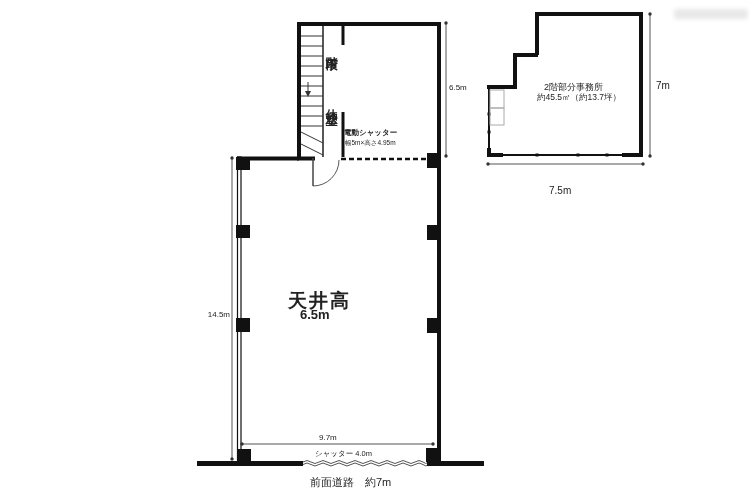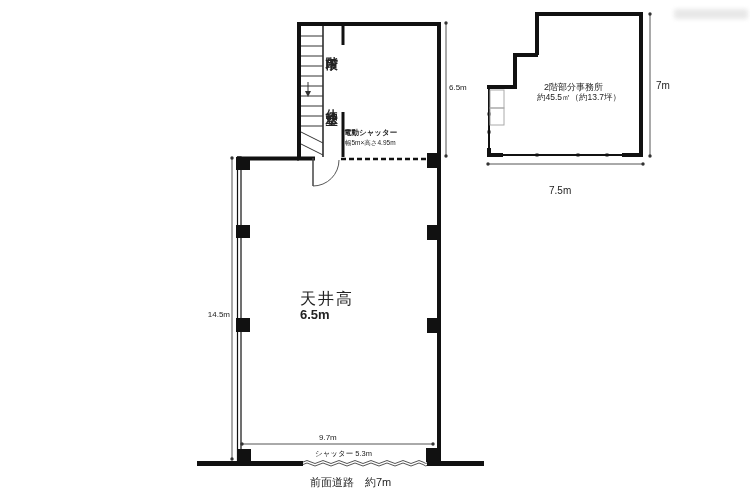--- a/index.html
+++ b/index.html
@@ -130,30 +130,30 @@
       <path d="M488,164 H643"></path>
     </g>
     <g fill="#333" stroke="none">
       <circle cx="650" cy="14" r="1.7"></circle>
         <circle cx="650" cy="156" r="1.7"></circle>
       <circle cx="488" cy="164" r="1.7"></circle>
         <circle cx="643" cy="164" r="1.7"></circle>
     </g>
   </svg>
 
-  <div class="lbl ctr" style="left:300px;top:290px;width:70px;font-size:16px;letter-spacing:2px;font-weight:normal;">天井高</div>
+  <div class="lbl ctr" style="left:288px;top:290px;width:70px;font-size:19px;letter-spacing:2px;font-weight:bold;">天井高</div>
   <div class="lbl ctr" style="left:300px;top:308px;width:70px;font-size:13px;font-weight:bold;">6.5m</div>
 
   <div class="lbl vtext" style="left:324px;top:46px;font-size:12px;font-weight:bold;">階段下</div>
   <div class="lbl vtext" style="left:324px;top:100px;font-size:12px;font-weight:bold;">休憩室</div>
 
   <div class="lbl ctr" style="left:344px;top:129px;width:100px;font-size:7.5px;font-weight:bold;">電動シャッター</div>
   <div class="lbl ctr" style="left:345px;top:139px;width:100px;font-size:6.5px;">幅5m×高さ4.95m</div>
 
-  <div class="lbl ctr" style="left:315px;top:450px;width:100px;font-size:7.5px;">シャッター 5.3m</div>
+  <div class="lbl ctr" style="left:315px;top:450px;width:100px;font-size:7.5px;">シャッター 4.0m</div>
 
   <div class="lbl ctr" style="left:310px;top:476px;width:100px;font-size:11px;">前面道路　約7m</div>
 
   <div class="lbl" style="left:198px;top:310px;width:32px;text-align:right;font-size:8px;">14.5m</div>
   <div class="lbl" style="left:449px;top:83px;font-size:8px;">6.5m</div>
   <div class="lbl ctr" style="left:319px;top:433px;width:36px;font-size:8px;">9.7m</div>
 
   <div class="lbl ctr" style="left:544px;top:82px;width:86px;font-size:9px;">2階部分事務所</div>
   <div class="lbl ctr" style="left:537px;top:93px;width:100px;font-size:8.5px;">約45.5㎡（約13.7坪）</div>
 

